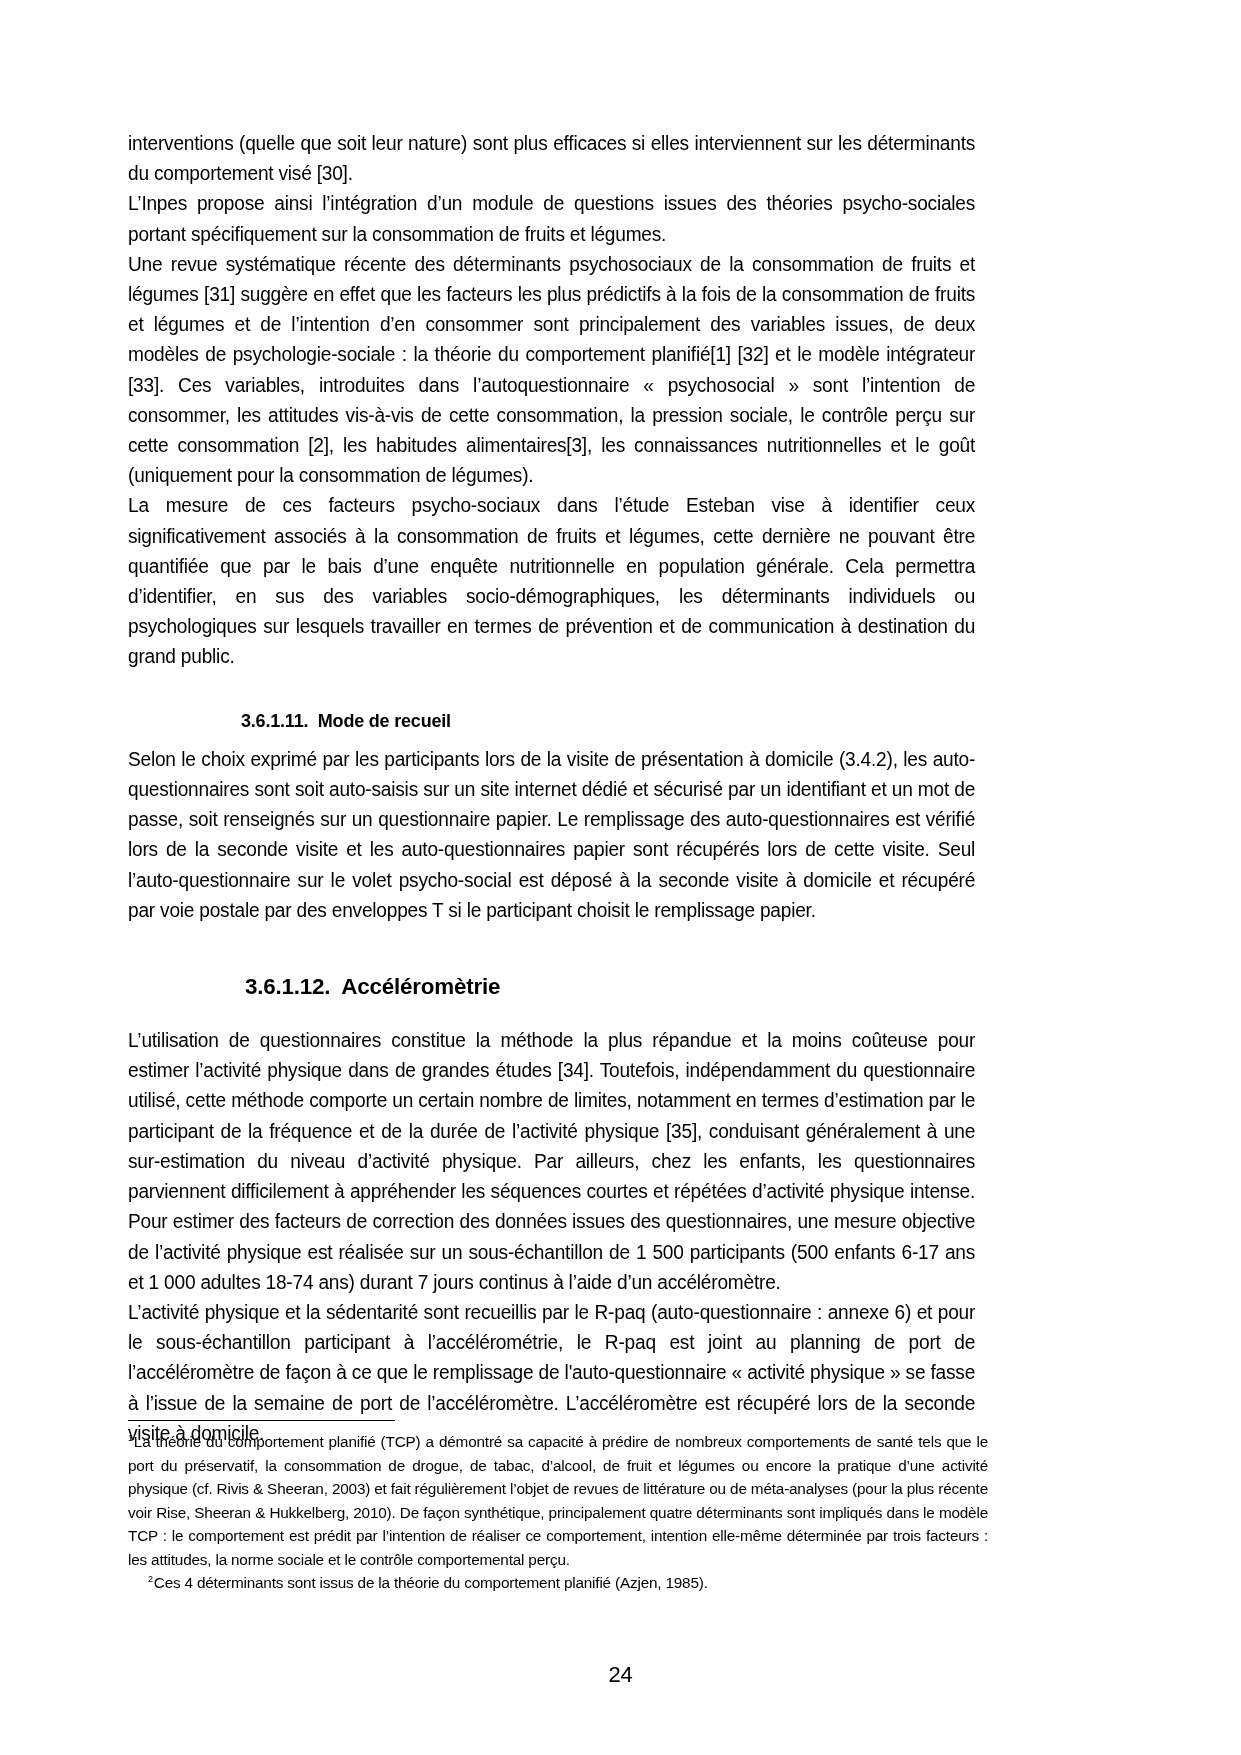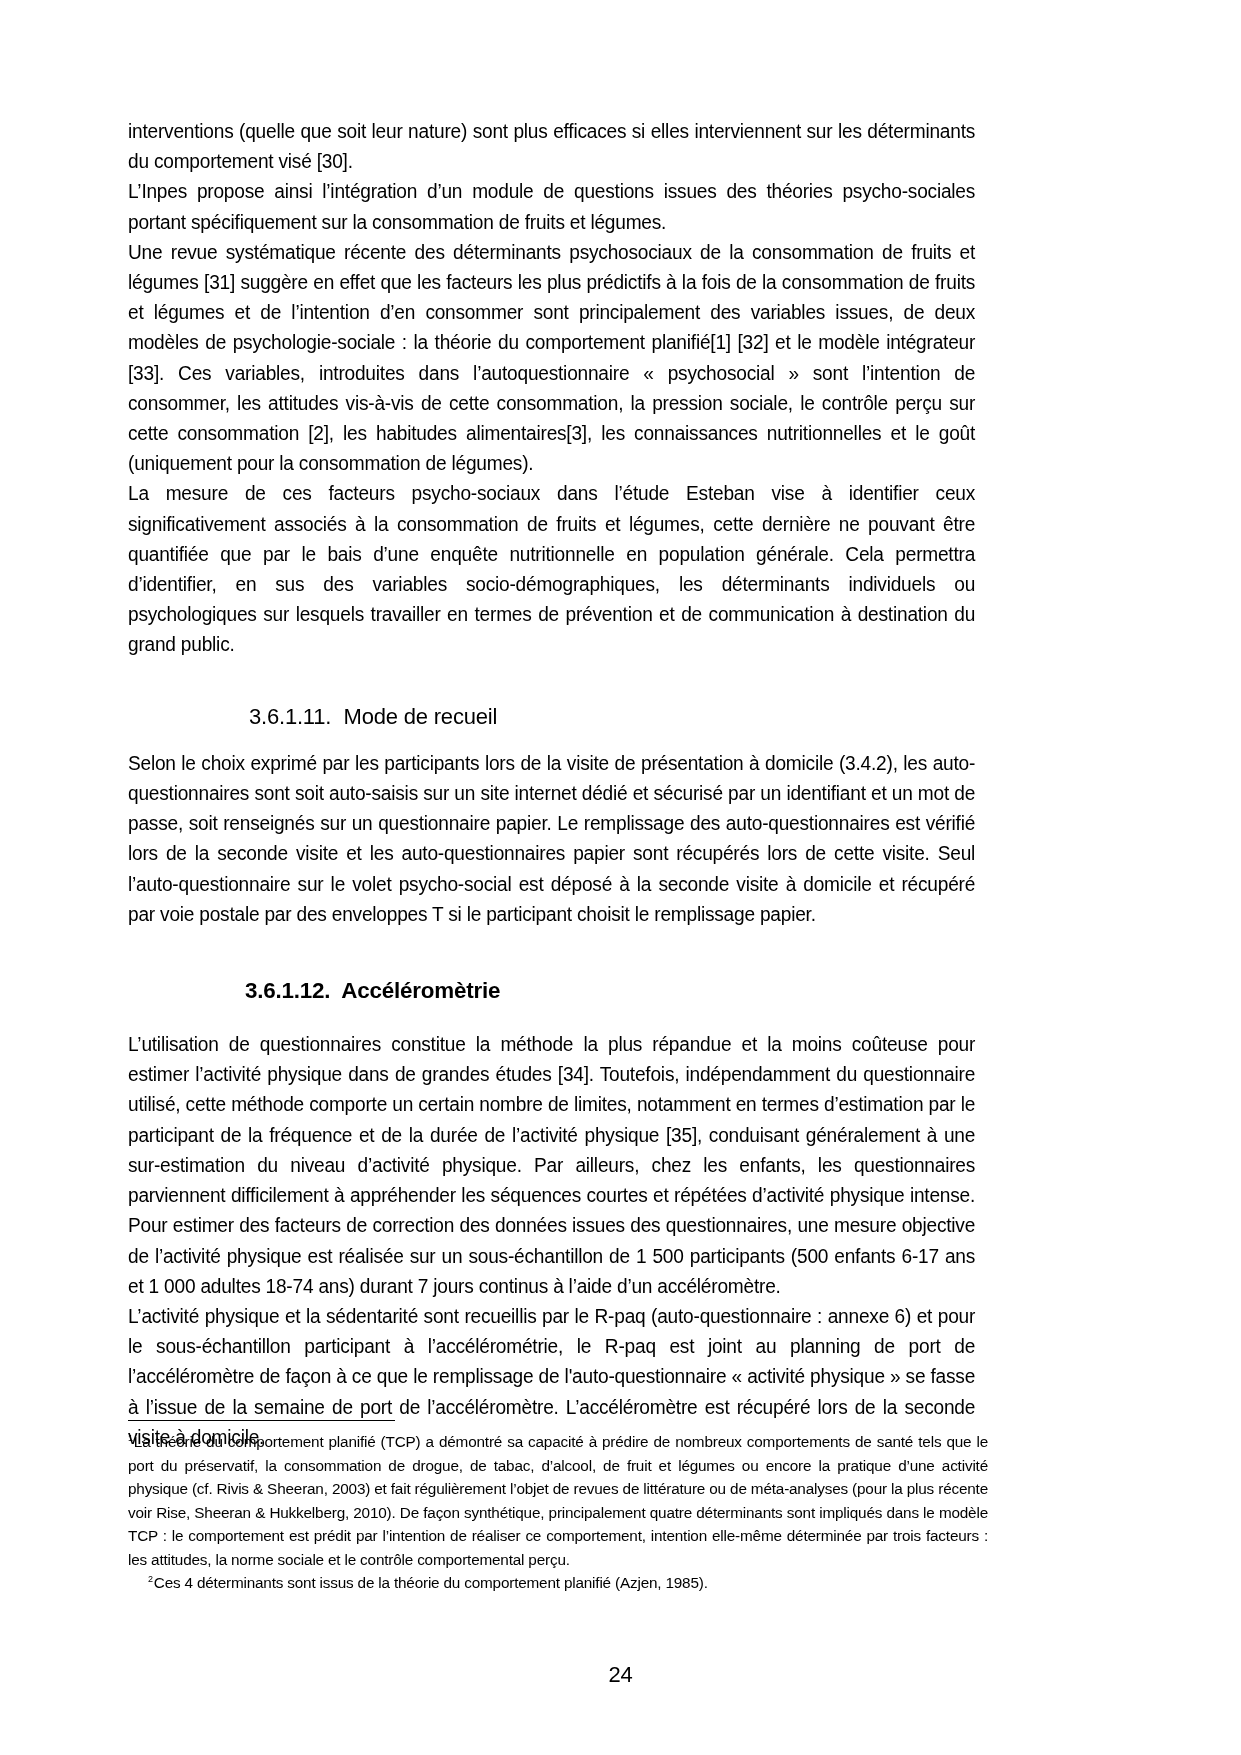--- a/index.html
+++ b/index.html
@@ -16,47 +16,47 @@
     position: relative;
     width: 1241px;
     height: 1755px;
     background: #ffffff;
     box-sizing: border-box;
     overflow: hidden;
   }
   .content {
     position: absolute;
     left: 128px;
-    top: 116px;
+    top: 128px;
     width: 860px;
   }
   
   .para {
     font-size: 19.4px;
     line-height: 30.2px;
     text-align: justify;
     text-justify: inter-word;
     margin: 0;
     letter-spacing: -0.22px;
     word-spacing: 0px;
     hyphens: none;
     transform: scaleX(0.985);
     transform-origin: left top;
   }
   .para + .para { margin-top: 0; }
 
   
   .heading-minor {
-    font-size: 22px;
+    font-size: 18px;
     line-height: 30.2px;
-    margin: 16px;
+    margin: 8px;
     padding-left: 105px;
     letter-spacing: -0.2px;
     white-space: pre;
-    font-weight: normal;
+    font-weight: bold;
   }
   
   .heading-major {
     font-size: 22.4px;
     line-height: 32px;
     margin: 12px;
     padding-left: 105px;
     font-weight: bold;
     letter-spacing: -0.2px;
     white-space: pre;

